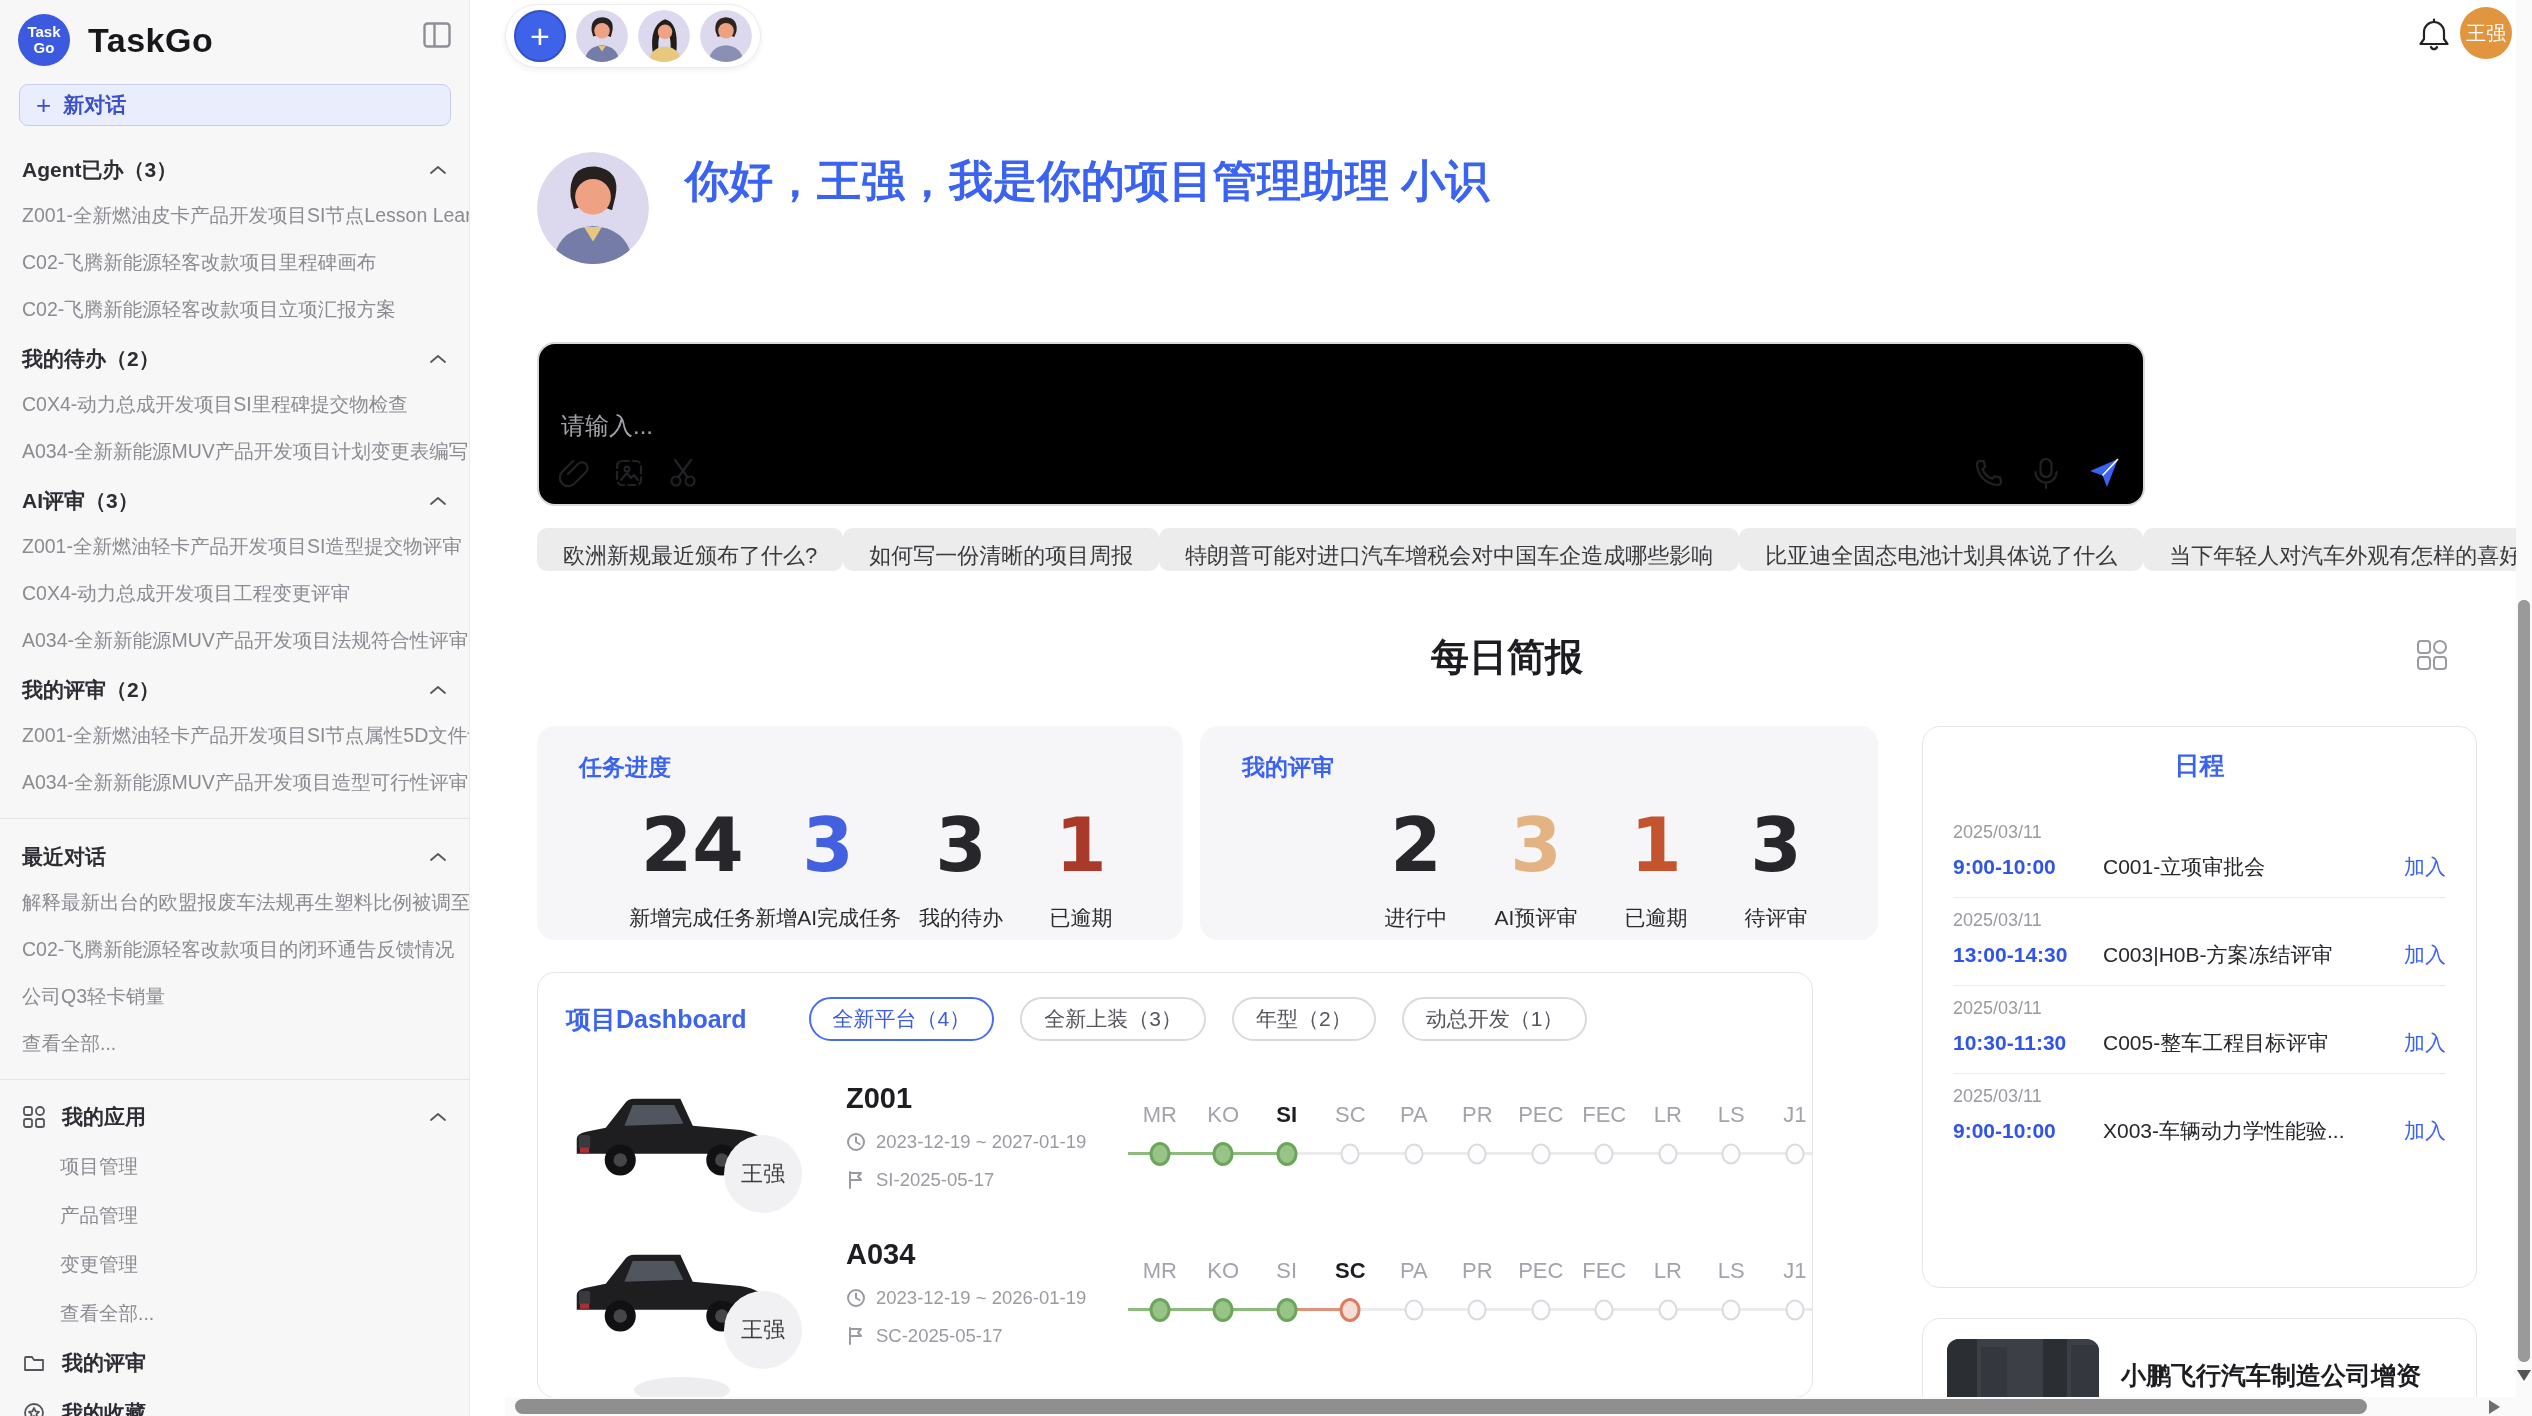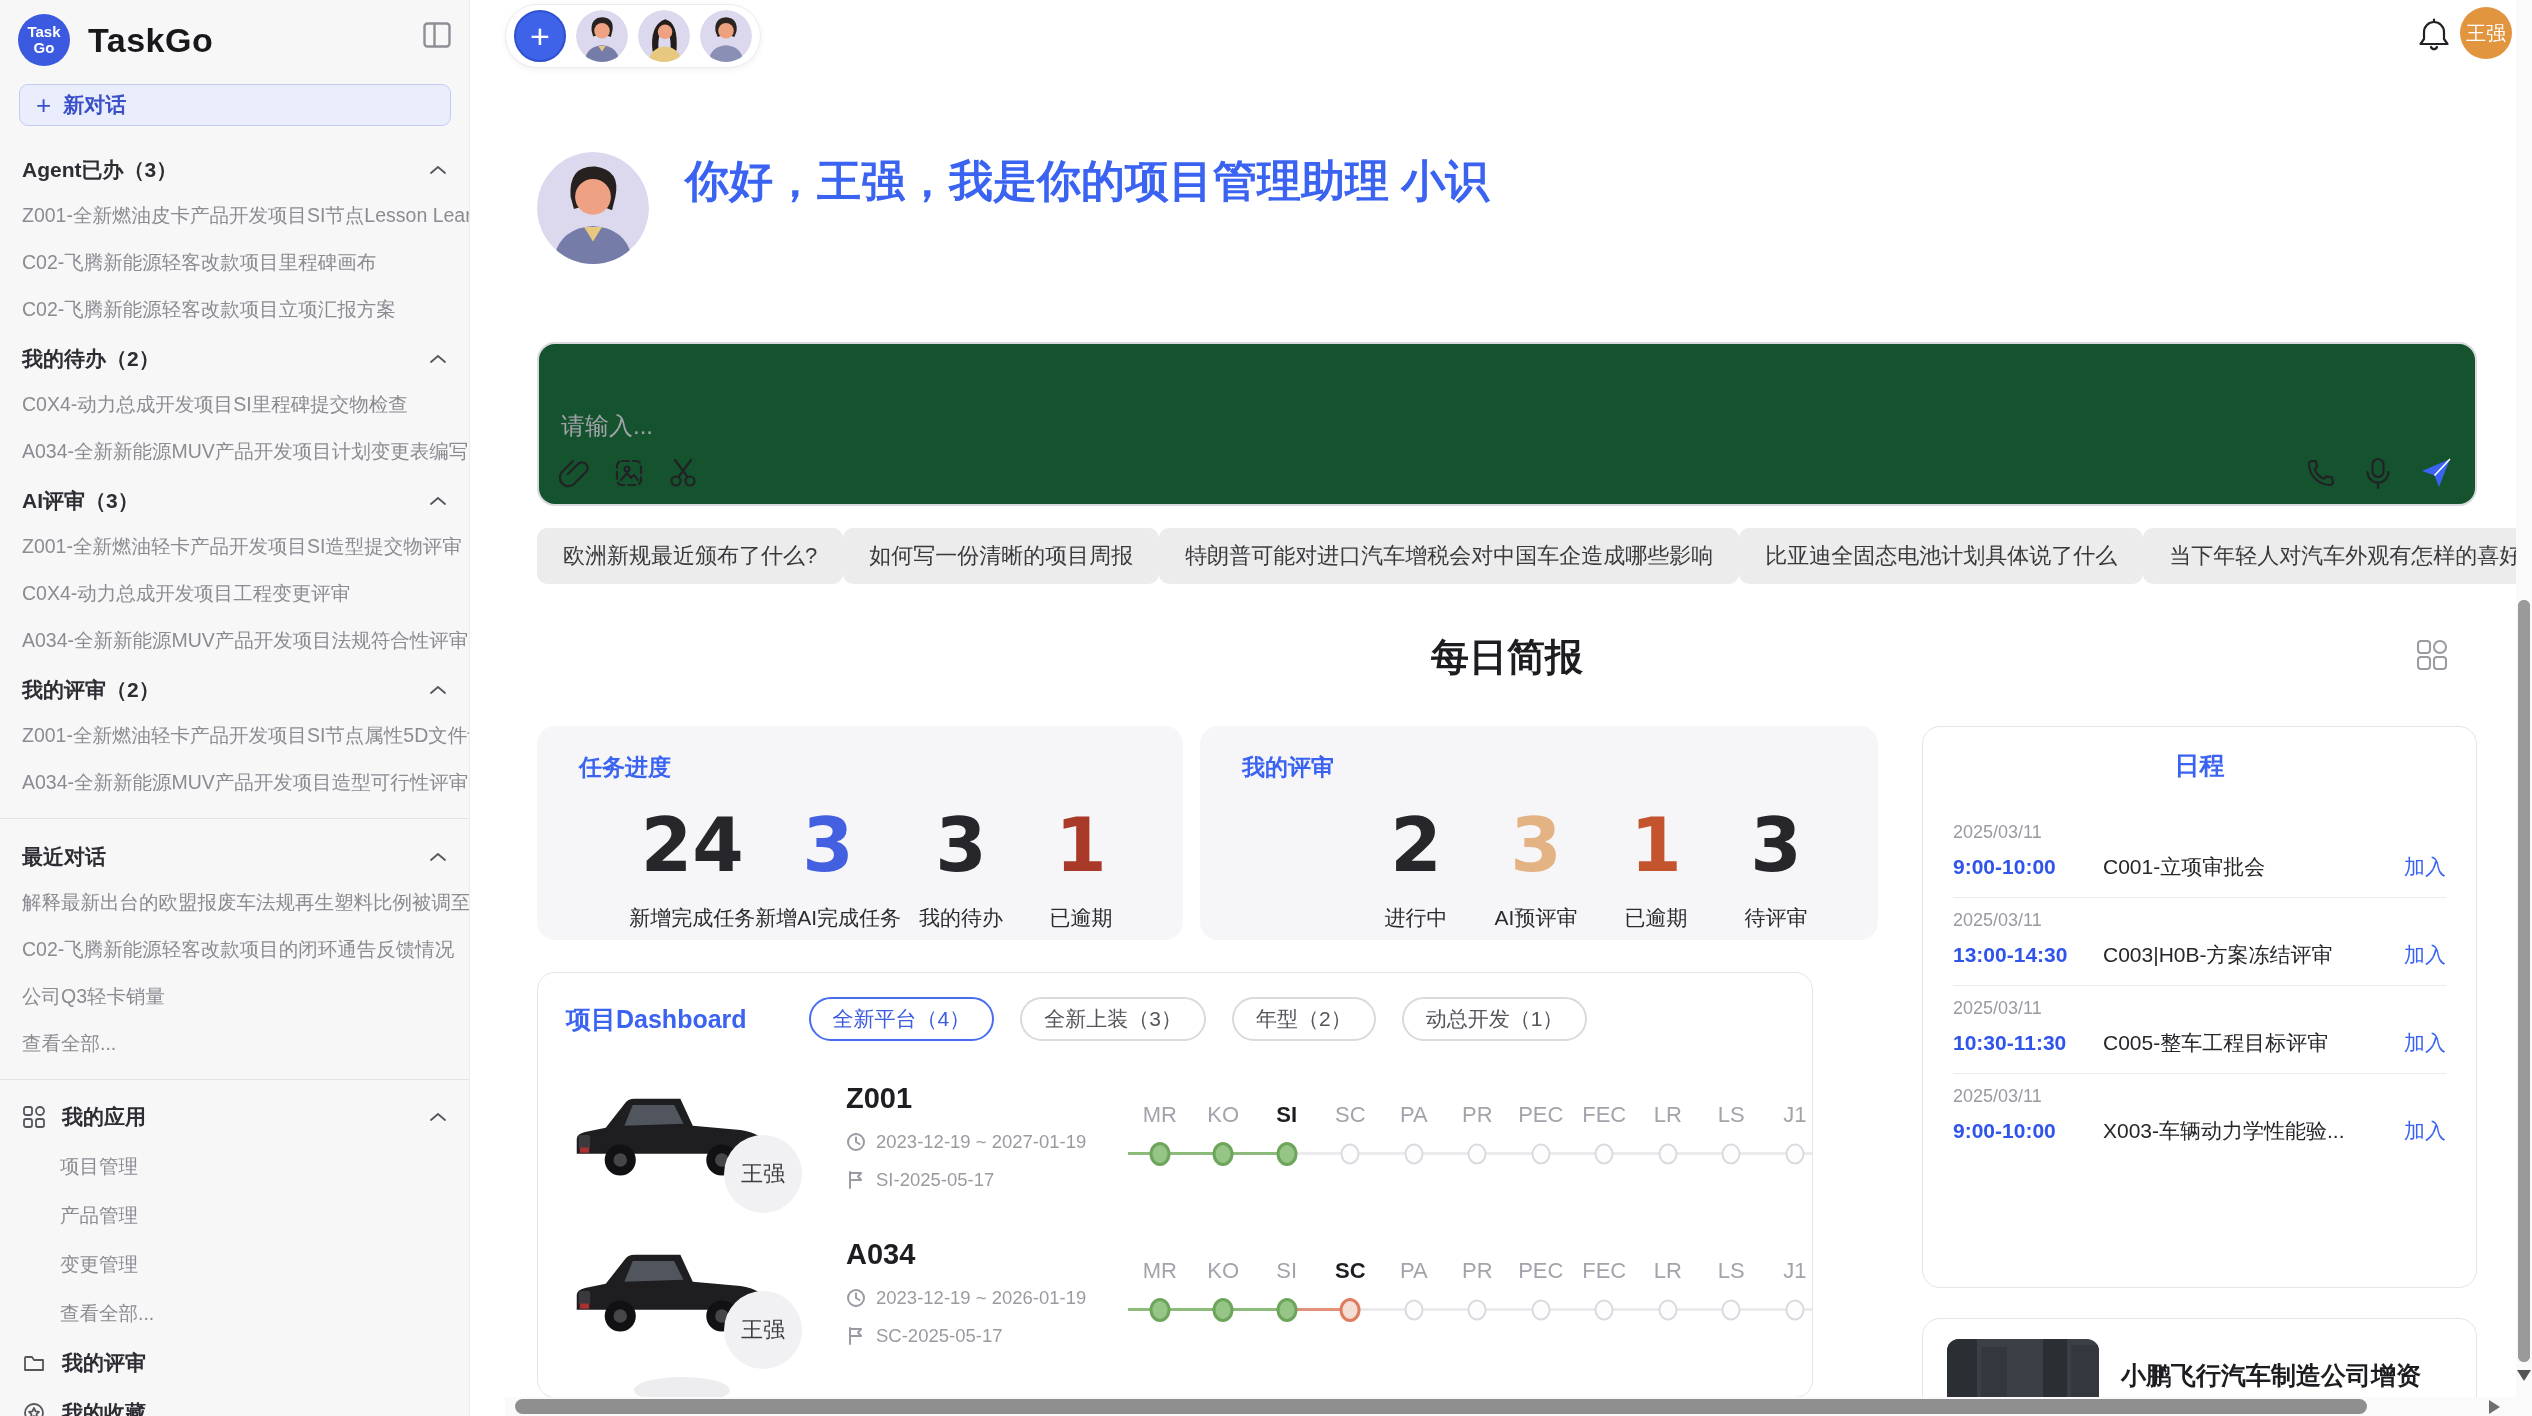--- a/index.html
+++ b/index.html
@@ -32,30 +32,30 @@
   .pill-avatar{width:52px;height:52px;border-radius:50%;overflow:hidden;cursor:pointer}
   .bell{position:absolute;left:2418px;top:18px;cursor:pointer}
   .user-avatar{position:absolute;left:2460px;top:7px;width:52px;height:52px;border-radius:50%;background:#e2953f;color:#fff;font-size:20px;display:flex;align-items:center;justify-content:center;cursor:pointer}
 
   
   .greeting{position:absolute;left:537px;top:152px;display:flex;align-items:flex-start}
   .greet-avatar{width:112px;height:112px;border-radius:50%;overflow:hidden}
   .greet-text{margin-left:36px;font-size:44px;font-weight:700;color:#3b63f2}
 
   
-  .composer{position:absolute;left:537px;top:342px;width:1940px;height:164px;border:2px solid #d9d9df;border-radius:18px;background:#14532d}
+  .composer{position:absolute;left:537px;top:342px;width:1608px;height:164px;border:2px solid #d9d9df;border-radius:18px;background:#000000}
   .composer .ph{position:absolute;left:22px;top:66px;font-size:24px;color:#a2a2aa}
   .composer .tools-l{position:absolute;left:20px;bottom:14px;display:flex;gap:22px;align-items:center}
   .composer .tools-r{position:absolute;right:22px;bottom:14px;display:flex;gap:26px;align-items:center}
   .ic-btn{background:none;border:none;cursor:pointer;padding:0}
   .icon-dark{stroke:#222226;fill:none;stroke-width:2.2;stroke-linecap:round;stroke-linejoin:round}
 
   
   .chips{position:absolute;left:537px;top:528px;width:1940px;display:flex;justify-content:space-between}
-  .chip{height:56px;line-height:56px;background:#ececec;border-radius:10px;padding:0 26px;font-size:22px;color:#3a3a3e;white-space:nowrap;cursor:pointer}
+  .chip{height:43px;line-height:56px;background:#ececec;border-radius:10px;padding:0 26px;font-size:22px;color:#3a3a3e;white-space:nowrap;cursor:pointer}
 
   
   .brief-head{position:absolute;left:537px;top:632px;width:1940px;text-align:center}
   .brief-head h2{font-size:38px;font-weight:700;color:#1d1d21;display:inline-block}
   .brief-grid-icon{position:absolute;right:26px;top:4px;cursor:pointer}
   .stat-card{position:absolute;background:#f6f6f8;border-radius:18px;padding:26px 42px}
   .stat-card .sc-title{font-size:23px;color:#3b63f2;font-weight:700}
   .stat-row{display:flex;justify-content:flex-end;margin-top:22px}
   .stat{text-align:center;min-width:120px}
   .stat .v{font-size:74px;font-weight:600;line-height:1.1;font-family:"DejaVu Sans","Liberation Sans",sans-serif}

